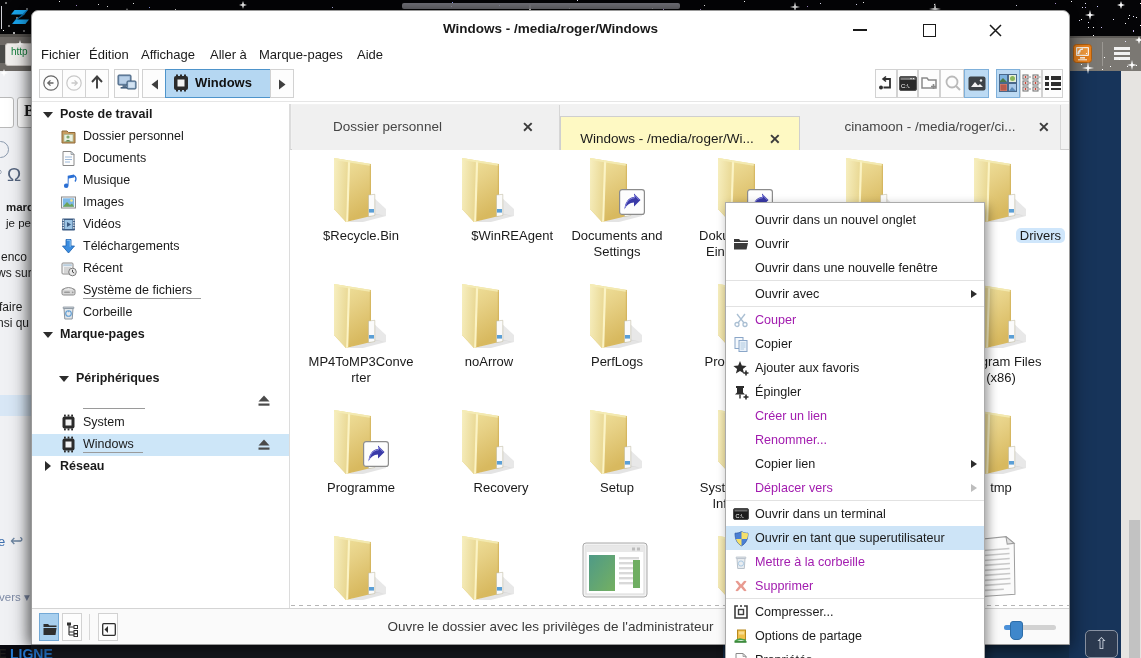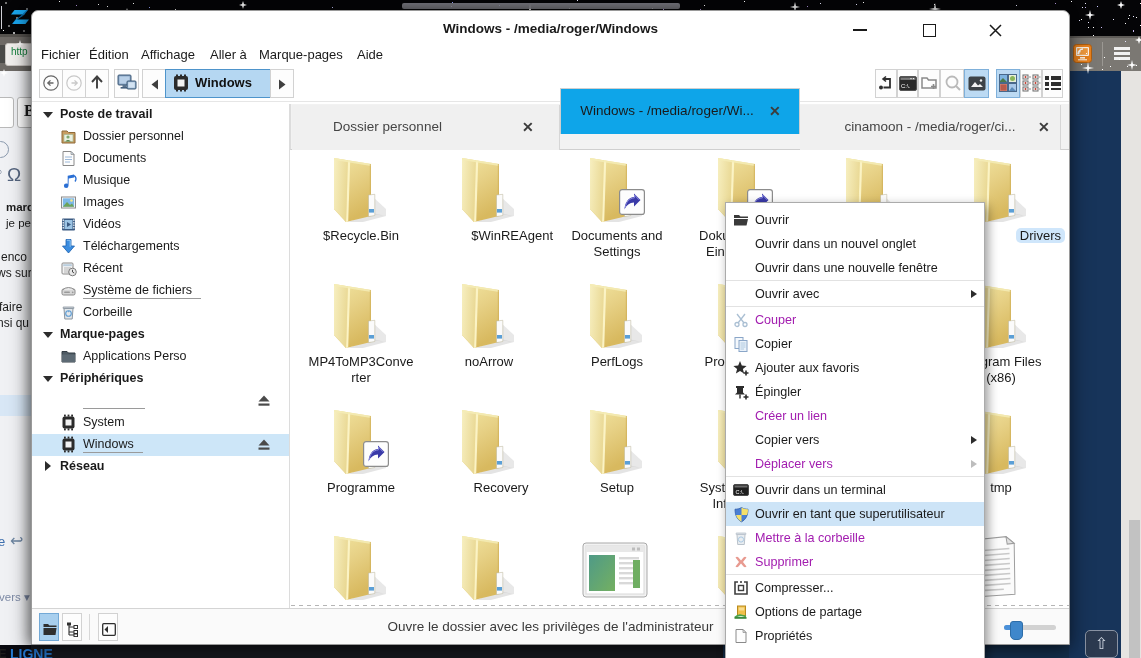--- a/index.html
+++ b/index.html
@@ -28,21 +28,21 @@
 #menubar{left:0;top:33px;width:1084px;height:22px;font-size:13px;color:#1a1a1a;padding-left:34px;}
 #menubar span{position:absolute;top:3px;}
 
 .tbtn{position:absolute;top:58px;height:29px;background:#fdfdfd;border:1px solid #d2d2d2;}
 .tbtn.sel{background:#bcdaf3;border:1px solid #7fb0da;}
 #pathbtn{position:absolute;top:58px;height:29px;background:#b5d7f2;border:1px solid #4e94cb;font-weight:bold;font-size:13px;color:#111;}
 
 #tabbar{left:258px;top:93px;width:779px;height:46px;background:#f2f2f2;border-bottom:1px solid #cfcfcf;border-left:1px solid #dcdcdc;}
 .tab{position:absolute;top:94px;height:45px;background:#f0f0f0;border-right:1px solid #d6d6d6;font-size:13.5px;color:#454545;}
 .tab .lbl{position:absolute;top:14px;width:100%;text-align:center;}
-.tab.active{background:#0ea5e9;border:1px solid #cfcfcf;border-bottom:none;color:#1a1a1a;top:77px;height:46px;}
+.tab.active{background:#fef9c3;border:1px solid #cfcfcf;border-bottom:none;color:#1a1a1a;top:105px;height:46px;}
 .tclose{position:absolute;top:14px;font-size:14px;font-weight:bold;color:#3c3c3c;}
 
 #sidebar{left:0;top:93px;width:258px;height:504px;background:#ffffff;border-right:1px solid #dcdcdc;font-size:12.5px;color:#1a1a1a;}
 .srow{position:absolute;left:0;width:257px;height:22px;}
 .srow .txt{position:absolute;left:51px;top:3px;}
 .srow.hdr .txt{left:28px;font-weight:bold;}
 .srow .tri{position:absolute;left:11px;top:8px;width:0;height:0;border-left:5px solid transparent;border-right:5px solid transparent;border-top:6px solid #2c2c2c;}
 .srow .trir{position:absolute;left:13px;top:5px;width:0;height:0;border-top:5px solid transparent;border-bottom:5px solid transparent;border-left:6px solid #2c2c2c;}
 .srow .ic{position:absolute;left:28px;top:2px;width:17px;height:17px;}
 .srow.sel{background:#cde6f8;}
@@ -429,28 +429,21 @@
               <path d="M3.2,3 L13.8,3 L13.8,4.5 L3.2,4.5 Z" fill="#cdd4da" stroke="#8a95a0" stroke-width="0.8"></path>
               <circle cx="8.5" cy="9.5" r="2.8" fill="none" stroke="#5b9bd4" stroke-width="1.1"></circle>
               <path d="M8.5,6.7 l1,1.2 l-1.6,0.4 Z" fill="#5b9bd4"></path>
             </svg></div>
           <div class="txt">Corbeille</div>
         </div>
 <div class="srow hdr" style="top:220px;">
           <div class="tri"></div>
           <div class="txt">Marque-pages</div>
         </div>
-<div class="srow" style="top:242px;">
-          <div class="ic"><svg width="17" height="17" viewBox="0 0 17 17">
-              <path d="M2,3.5 L7,3.5 L8.5,5 L15,5 L15,14 L2,14 Z" fill="#4e5a63" stroke="#333d45"></path>
-              <path d="M2,6.5 L15,6.5 L15,14 L2,14 Z" fill="#5d6a74"></path>
-            </svg></div>
-          <div class="txt">Applications Perso</div>
-        </div>
-<div class="srow hdr" style="top:264px;">
+<div class="srow hdr" style="top:264px;margin-left:16px;">
           <div class="tri"></div>
           <div class="txt">Périphériques</div>
         </div>
 <div class="undl" style="left:51px;top:304px;width:62px;"></div>
 <div class="srow" style="top:308px;">
           <div class="ic"><svg width="17" height="17" viewBox="0 0 17 17">
               <rect x="2.5" y="2.5" width="12" height="12" rx="2" fill="#2b2b2b"></rect>
               <rect x="5.5" y="5.5" width="6" height="6" fill="#f2f2f2"></rect>
               <g fill="#2b2b2b">
                 <rect x="4" y="0.6" width="1.8" height="2"></rect>
@@ -683,28 +676,28 @@
         </svg>
       <div class="in" style="left:972px;top:16px;width:52px;height:5px;background:#d2d2d2;border-radius:3px;"></div>
       <div class="in" style="left:972px;top:16px;width:10px;height:5px;background:#4a90d9;border-radius:3px 0 0 3px;"></div>
       <div class="in" style="left:978px;top:12px;width:13px;height:19px;background:#3f87cb;border:1px solid #2d6da8;border-radius:3px 3px 5px 5px;"></div>
     </div>
   </div>
 
   <div class="abs" id="cmenu">
       <div style="height:5px;"></div>
 <div class="mi">
+        <div class="t">Ouvrir dans un nouvel onglet</div>
+      </div>
+<div class="mi">
         <div class="mic"><svg width="16" height="16" viewBox="0 0 16 16">
             <path d="M1,3 L6,3 L7.5,4.5 L15,4.5 L15,6 L1,6 Z" fill="#3a3a3a"></path>
             <path d="M1,7 L15,7 L13.5,13.5 L1,13.5 Z" fill="#3a3a3a"></path>
           </svg></div>
         <div class="t">Ouvrir</div>
-      </div>
-<div class="mi">
-        <div class="t">Ouvrir dans un nouvel onglet</div>
       </div>
 <div class="mi">
         <div class="t">Ouvrir dans une nouvelle fenêtre</div>
       </div>
 <div class="msep"></div>
 <div class="mi">
         <div class="t">Ouvrir avec</div>
         <div class="arr"></div>
       </div>
 <div class="msep"></div>
@@ -743,22 +736,25 @@
         <div class="mic"><svg width="17" height="17" viewBox="0 0 17 17">
             <path d="M3,2 L11,2 L11,4 L10,4 L10,8.5 L12,10.5 L2,10.5 L4,8.5 L4,4 L3,4 Z" fill="#2c2c2c"></path>
             <line x1="7" y1="10.5" x2="7" y2="14.5" stroke="#2c2c2c" stroke-width="1.4"></line>
             <path d="M13,10.5 v5 M10.5,13 h5" stroke="#2c2c2c" stroke-width="1.6"></path>
           </svg></div>
         <div class="t">Épingler</div>
       </div>
 <div class="mi dis">
         <div class="t">Créer un lien</div>
       </div>
-<div class="mi">
-        <div class="t">Copier vers</div>
+<div class="mi dis">
+        <div class="t">Renommer...</div>
+      </div>
+<div class="mi">
+        <div class="t">Copier lien</div>
         <div class="arr"></div>
       </div>
 <div class="mi dis">
         <div class="t">Déplacer vers</div>
         <div class="arr"></div>
       </div>
 <div class="msep"></div>
 <div class="mi">
         <div class="mic"><svg width="16" height="16" viewBox="0 0 16 16">
             <rect x="0.5" y="2.5" width="15" height="11" rx="1.5" fill="#1e1e1e" stroke="#4a4a4a"></rect>

